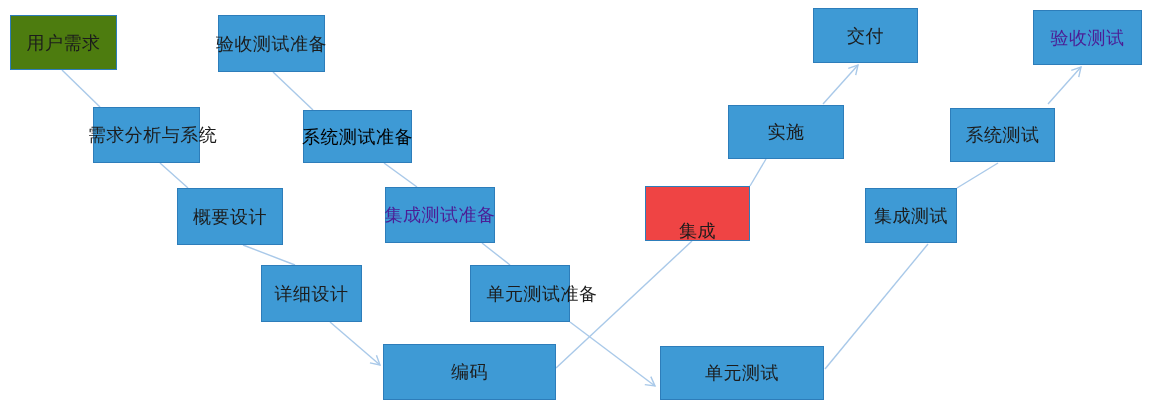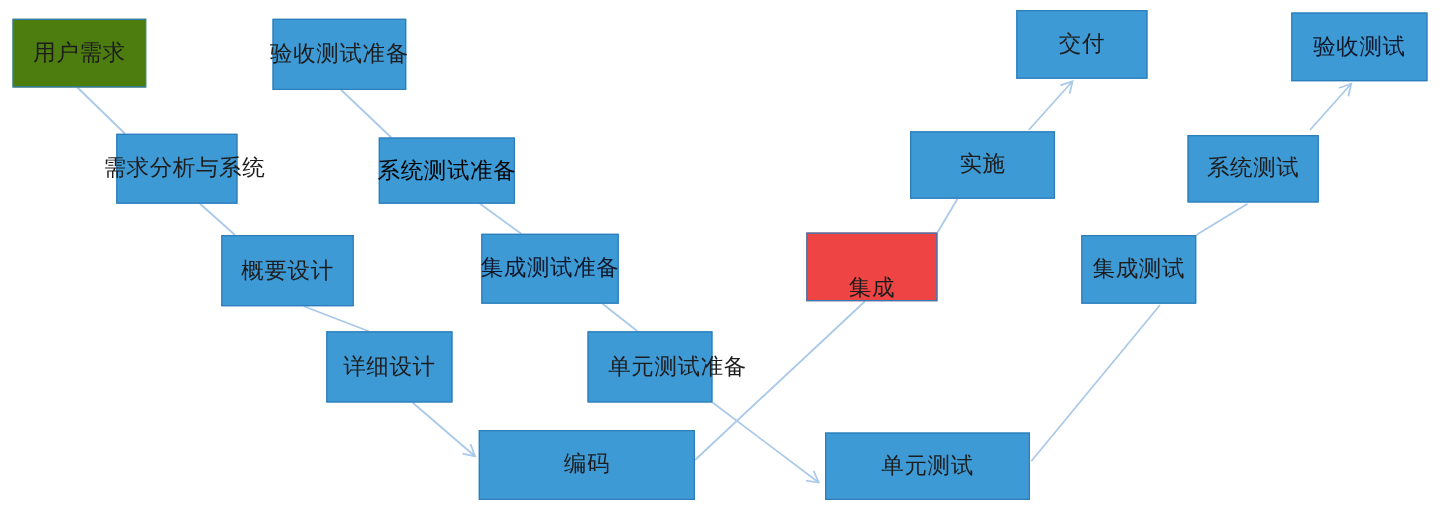--- a/index.html
+++ b/index.html
@@ -54,40 +54,40 @@
         <line x1="823" y1="104" x2="858" y2="65" stroke="#A9C9E9" stroke-width="1.4" marker-end="url(#openArrow)"></line>
         <line x1="825" y1="369" x2="928" y2="244" stroke="#A9C9E9" stroke-width="1.4"></line>
         <line x1="957" y1="188" x2="998" y2="163" stroke="#A9C9E9" stroke-width="1.4"></line>
         <line x1="1048" y1="104" x2="1081" y2="67" stroke="#A9C9E9" stroke-width="1.4" marker-end="url(#openArrow)"></line>
       </g>
   </svg>
   <div id="nodes-layer">
       <div class="node" style="left: 10px; top: 15px; width: 107px; height: 55px; background: #4d7c0f; border: 1.6px solid rgb(45, 125, 186);">
         <span class="lbl" style="color: rgb(28, 28, 28);">用户需求</span>
       </div>
-      <div class="node" style="left: 93px; top: 107px; width: 97px; height: 56px; background: rgb(62, 154, 213); border: 1.6px solid rgb(45, 125, 186); padding-left: 12px;">
+      <div class="node" style="left: 93px; top: 107px; width: 107px; height: 56px; background: rgb(62, 154, 213); border: 1.6px solid rgb(45, 125, 186); padding-left: 12px;">
         <span class="lbl" style="color: rgb(28, 28, 28);">需求分析与系统</span>
       </div>
       <div class="node" style="left: 177px; top: 188px; width: 106px; height: 57px; background: rgb(62, 154, 213); border: 1.6px solid rgb(45, 125, 186);">
         <span class="lbl" style="color: rgb(28, 28, 28);">概要设计</span>
       </div>
       <div class="node" style="left: 261px; top: 265px; width: 101px; height: 57px; background: rgb(62, 154, 213); border: 1.6px solid rgb(45, 125, 186);">
         <span class="lbl" style="color: rgb(28, 28, 28);">详细设计</span>
       </div>
       <div class="node" style="left: 383px; top: 344px; width: 173px; height: 56px; background: rgb(62, 154, 213); border: 1.6px solid rgb(45, 125, 186);">
         <span class="lbl" style="color: rgb(28, 28, 28);">编码</span>
       </div>
       <div class="node" style="left: 218px; top: 15px; width: 107px; height: 57px; background: rgb(62, 154, 213); border: 1.6px solid rgb(45, 125, 186);">
         <span class="lbl" style="color: rgb(28, 28, 28);">验收测试准备</span>
       </div>
       <div class="node" style="left: 303px; top: 110px; width: 109px; height: 53px; background: rgb(62, 154, 213); border: 1.6px solid rgb(45, 125, 186);">
         <span class="lbl" style="color: #000000;">系统测试准备</span>
       </div>
       <div class="node" style="left: 385px; top: 187px; width: 110px; height: 56px; background: rgb(62, 154, 213); border: 1.6px solid rgb(45, 125, 186);">
-        <span class="lbl" style="color: #0f172a;">集成测试准备</span>
+        <span class="lbl" style="color: #4c1d95;">集成测试准备</span>
       </div>
       <div class="node" style="left: 470px; top: 265px; width: 100px; height: 57px; background: rgb(62, 154, 213); border: 1.6px solid rgb(45, 125, 186);">
         <span class="lbl" style="color: rgb(28, 28, 28); margin-left: 44px;">单元测试准备</span>
       </div>
       <div class="node" style="left: 660px; top: 346px; width: 164px; height: 54px; background: rgb(62, 154, 213); border: 1.6px solid rgb(45, 125, 186);">
         <span class="lbl" style="color: rgb(28, 28, 28);">单元测试</span>
       </div>
       <div class="node" style="left: 645px; top: 186px; width: 105px; height: 55px; background: #ef4444; border: 1.6px solid rgb(45, 125, 186); align-items: flex-end;">
         <span class="lbl" style="color: rgb(28, 28, 28);">集成</span>
       </div>
@@ -97,16 +97,16 @@
       <div class="node" style="left: 813px; top: 8px; width: 105px; height: 55px; background: rgb(62, 154, 213); border: 1.6px solid rgb(45, 125, 186); align-items: center;">
         <span class="lbl" style="color: rgb(28, 28, 28);">交付</span>
       </div>
       <div class="node" style="left: 865px; top: 188px; width: 92px; height: 55px; background: rgb(62, 154, 213); border: 1.6px solid rgb(45, 125, 186);">
         <span class="lbl" style="color: rgb(28, 28, 28);">集成测试</span>
       </div>
       <div class="node" style="left: 950px; top: 108px; width: 105px; height: 54px; background: rgb(62, 154, 213); border: 1.6px solid rgb(45, 125, 186);">
         <span class="lbl" style="color: rgb(28, 28, 28);">系统测试</span>
       </div>
       <div class="node" style="left: 1033px; top: 10px; width: 109px; height: 55px; background: rgb(62, 154, 213); border: 1.6px solid rgb(45, 125, 186);">
-        <span class="lbl" style="color: #0f172a;">验收测试</span>
+        <span class="lbl" style="color: #4c1d95;">验收测试</span>
       </div>
     </div>
 </div>
 
 </body></html>

